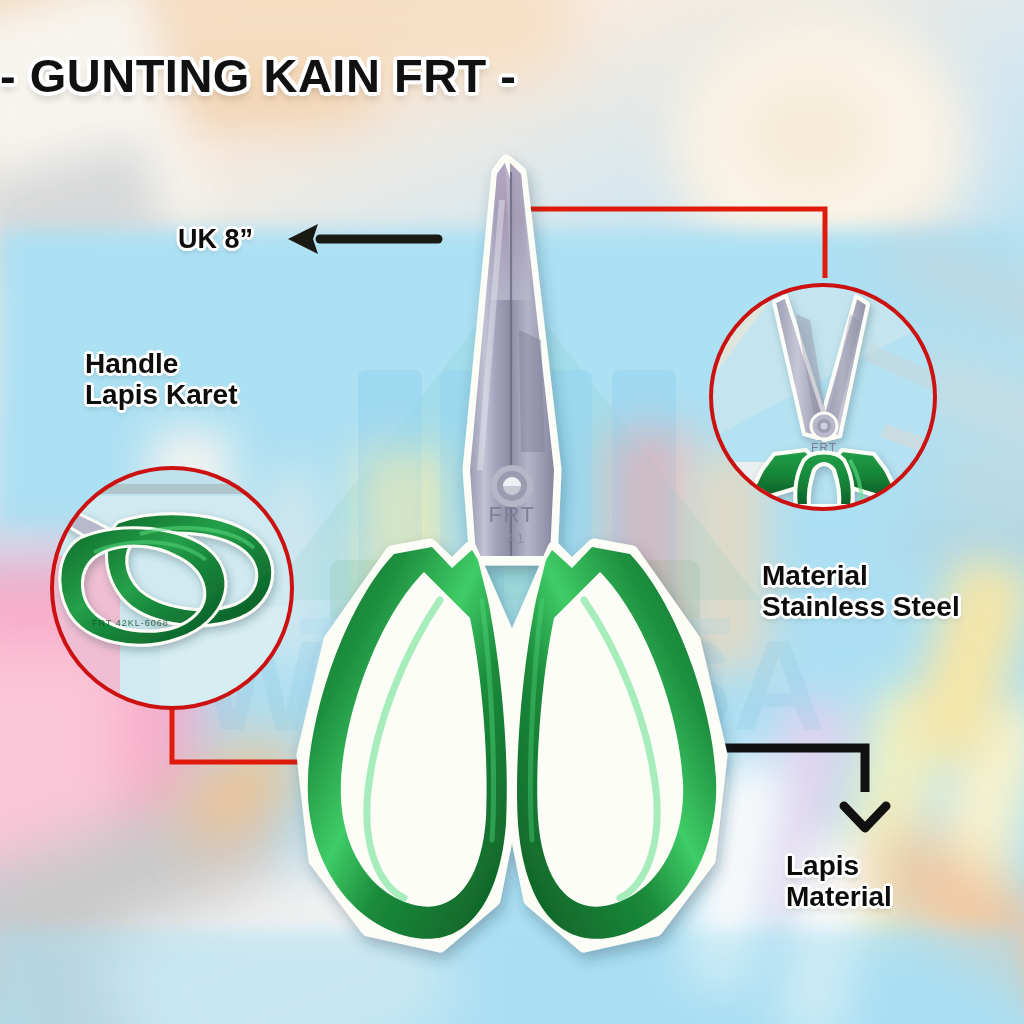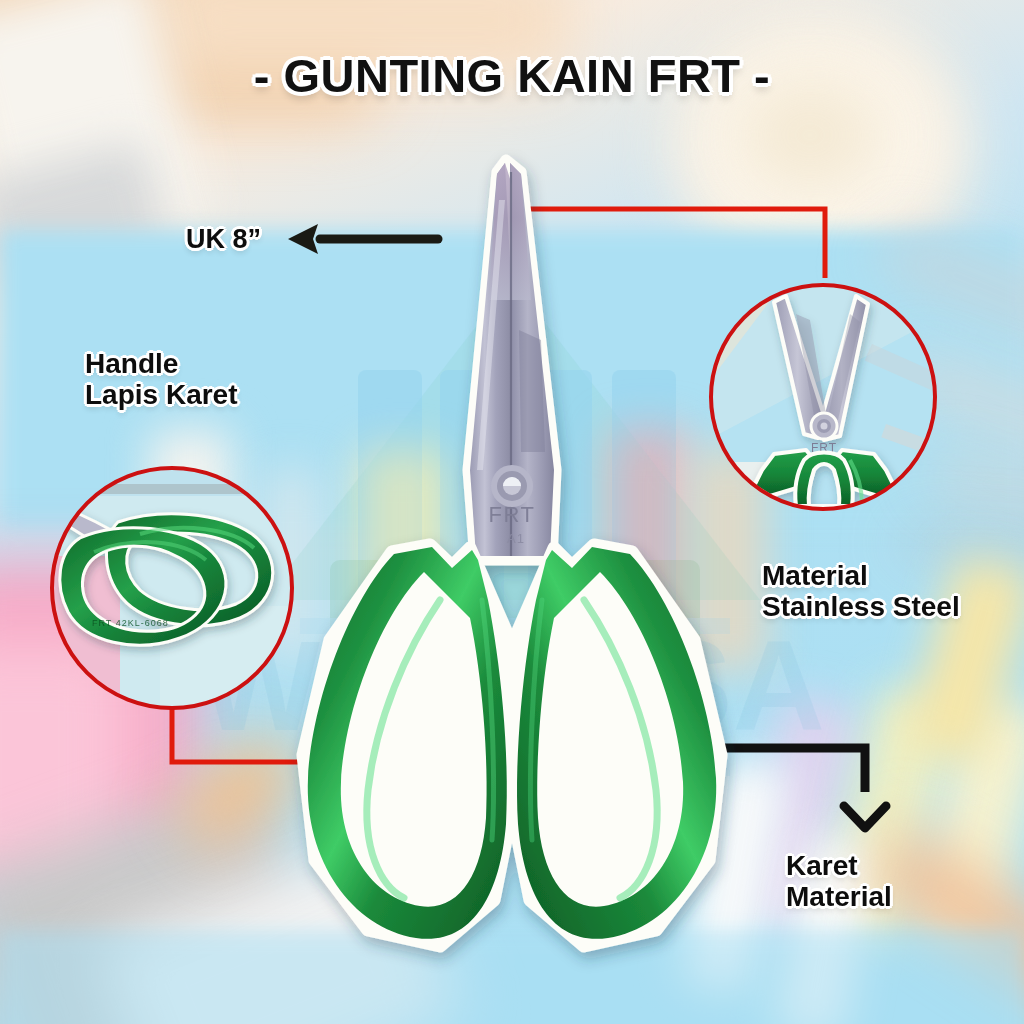--- a/index.html
+++ b/index.html
@@ -20,21 +20,21 @@
   .blob.soft { filter:blur(22px); }
   .blob.vsoft { filter:blur(30px); }
 
   .band { position:absolute; filter:blur(10px); }
 
   
   .wm { position:absolute; left:0; top:0; width:1024px; height:1024px; }
 
   
   .title {
-    position:absolute; left:0; top:48px; width:1024px; text-align:center;
+    position:absolute; left:0; top:48px; width:1024px; text-align:left;
     font-size:47px; font-weight:bold; letter-spacing:0.5px; color:#111;
     font-family:"Liberation Sans", sans-serif;
     -webkit-text-stroke:0px;
     text-shadow:
       -3px -3px 0 #fff, 3px -3px 0 #fff, -3px 3px 0 #fff, 3px 3px 0 #fff,
       -3px 0 0 #fff, 3px 0 0 #fff, 0 -3px 0 #fff, 0 3px 0 #fff,
       -4px 0 0 #fff, 4px 0 0 #fff, 0 4px 0 #fff, 0 -4px 0 #fff,
       0 6px 8px rgba(0,0,0,0.22);
     white-space:nowrap;
   }
@@ -45,21 +45,21 @@
     font-family:"Liberation Sans", sans-serif;
     text-shadow:
       -2px -2px 0 #fff, 2px -2px 0 #fff, -2px 2px 0 #fff, 2px 2px 0 #fff,
       -2.5px 0 0 #fff, 2.5px 0 0 #fff, 0 -2.5px 0 #fff, 0 2.5px 0 #fff,
       -3px 0 0 #fff, 3px 0 0 #fff, 0 3px 0 #fff, 0 -3px 0 #fff,
       0 4px 6px rgba(0,0,0,0.2);
     white-space:nowrap;
   }
   .label .ln { display:block; }
 
-  #label-uk      { left:178px; top:224px; font-size:27px;margin-left:8px; }
+  #label-uk      { left:178px; top:224px; font-size:27px; }
   #label-handle  { left:85px;  top:348px; font-size:28px; }
   #label-material{ left:762px; top:560px; font-size:28px; }
   #label-nyaman  { left:786px; top:850px; font-size:28px; }
 
   .lines-svg { position:absolute; inset:0; width:1024px; height:1024px; pointer-events:none; }
   .scissor-svg { position:absolute; inset:0; width:1024px; height:1024px; }
 </style>
 </head>
 <body>
 
@@ -352,17 +352,17 @@
     <span class="ln">Material</span>
     <span class="ln">Stainless Steel</span>
   </div>
 
   <div class="label" id="label-handle">
     <span class="ln">Handle</span>
     <span class="ln">Lapis Karet</span>
   </div>
 
   <div class="label" id="label-nyaman">
-    <span class="ln">Karet</span>
+    <span class="ln">Lapis</span>
     <span class="ln">Material</span>
   </div>
 
 </div>
 
 </body></html>

